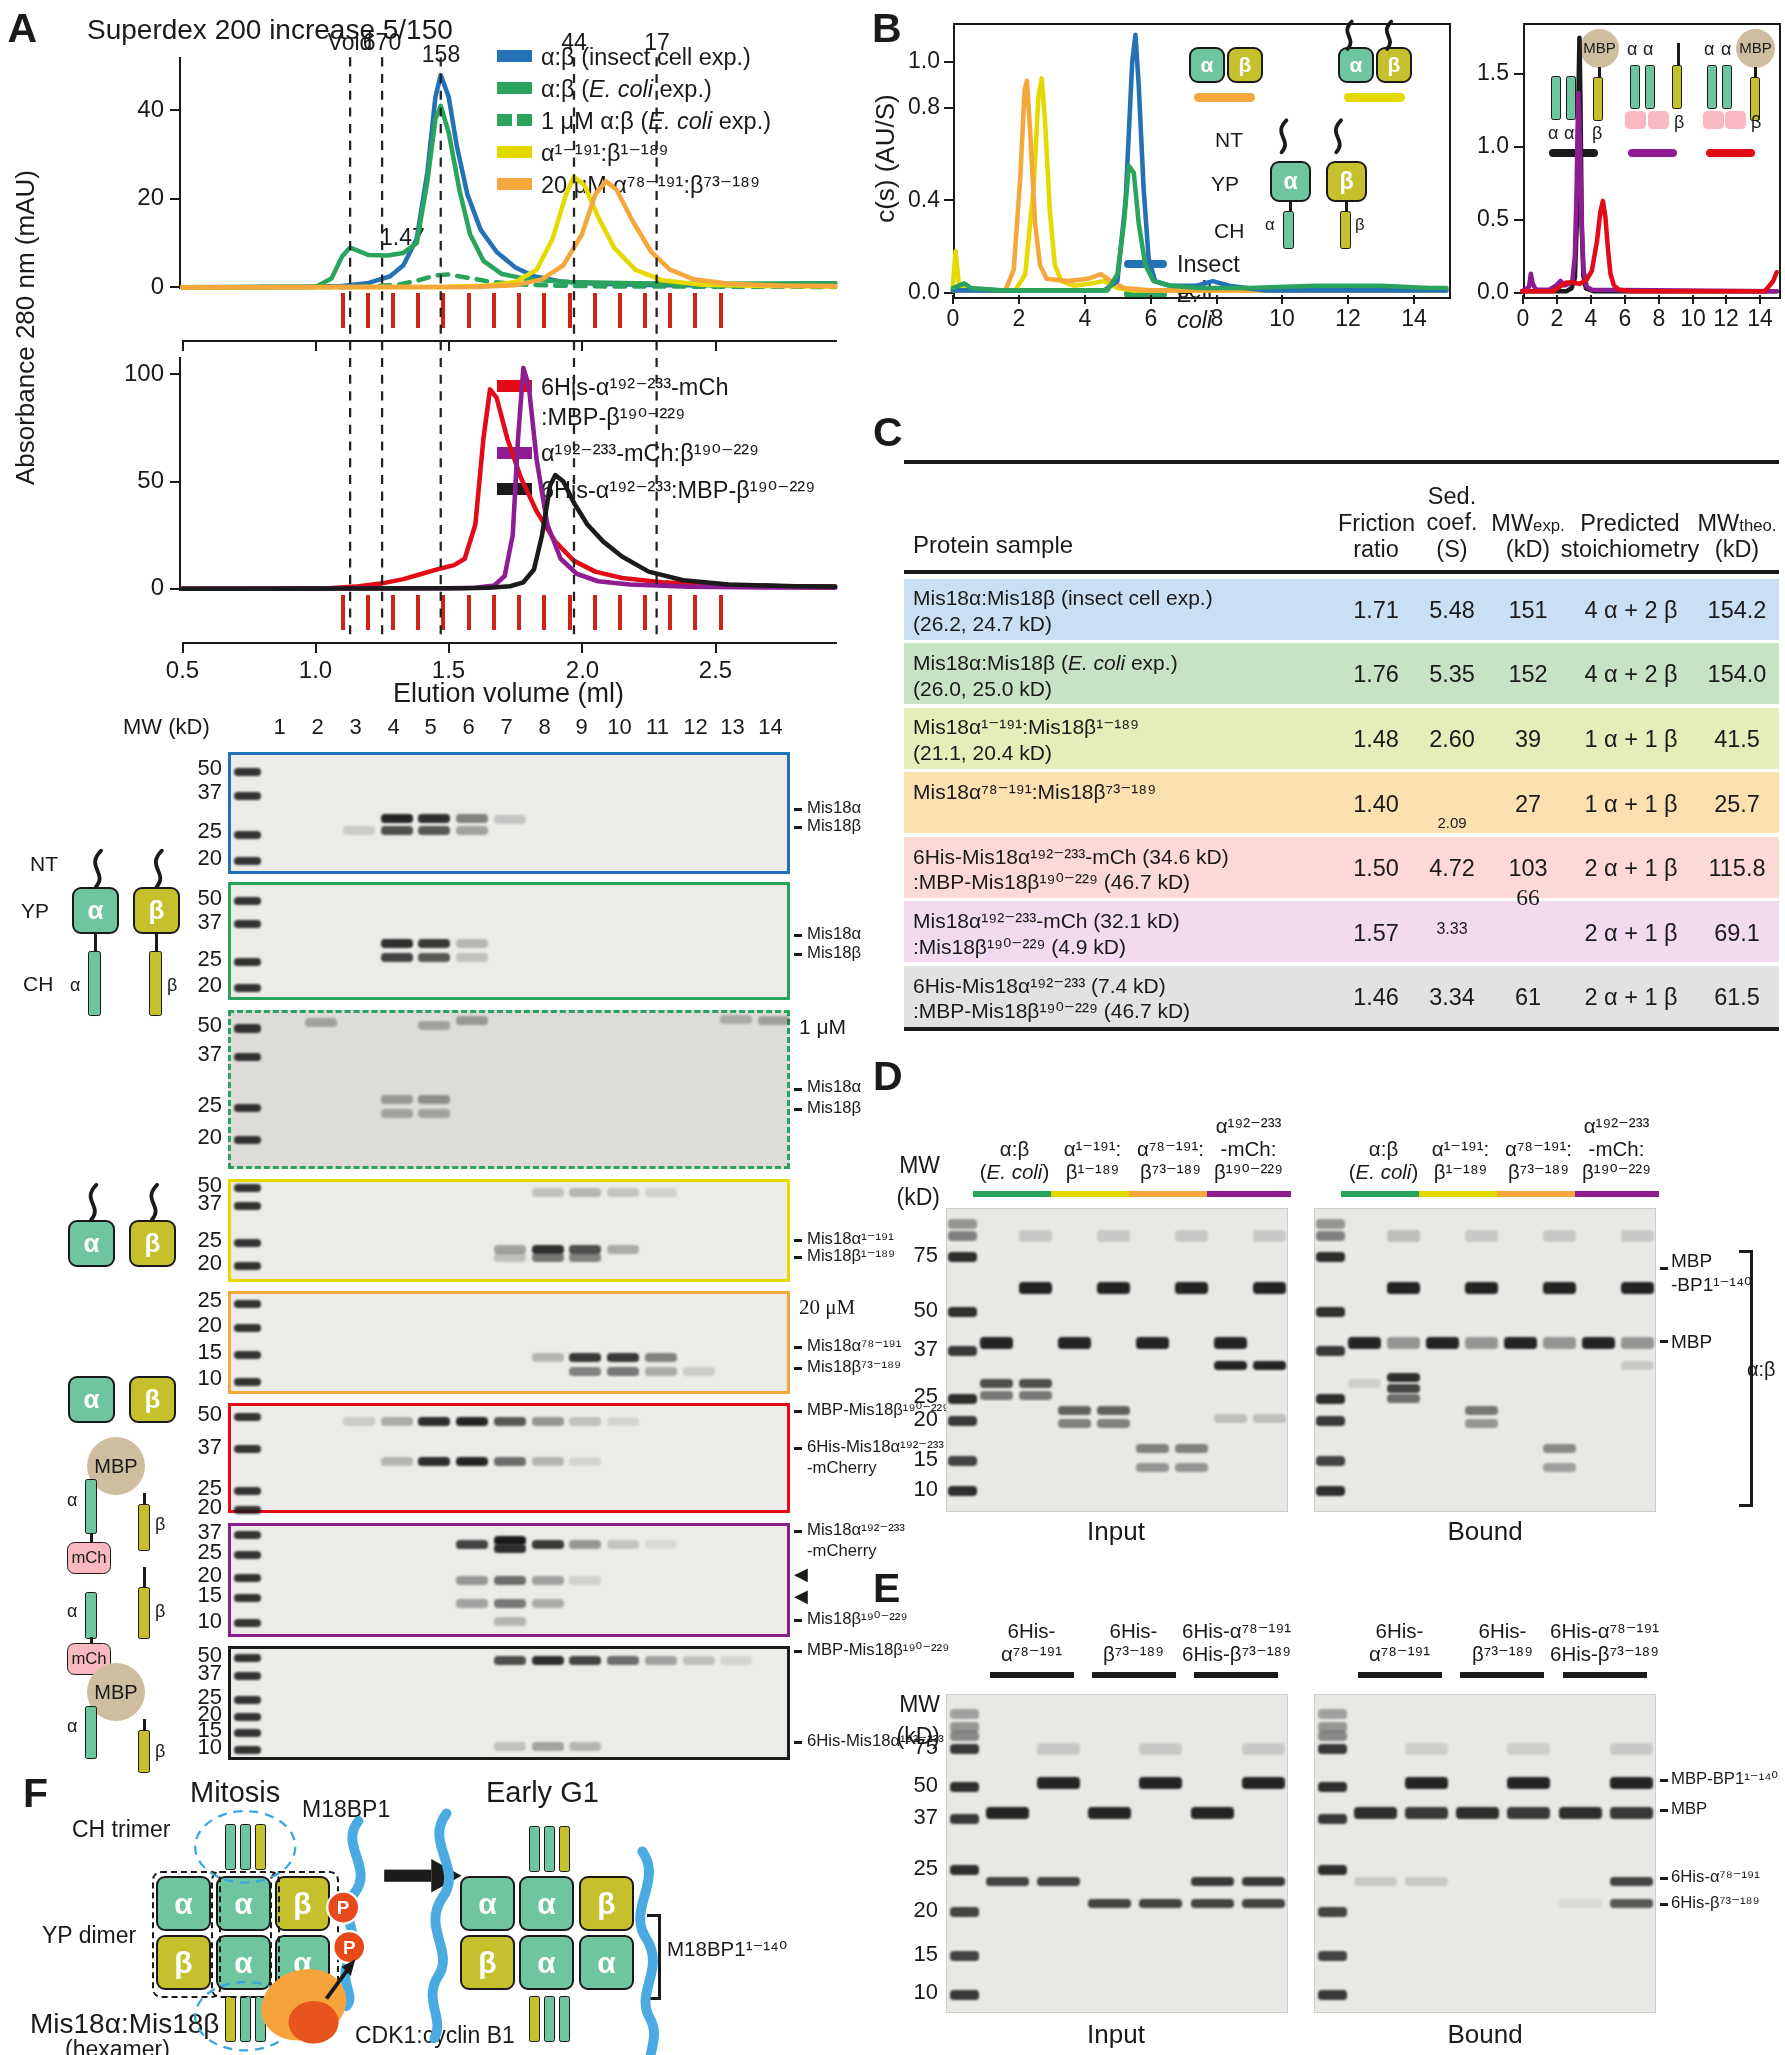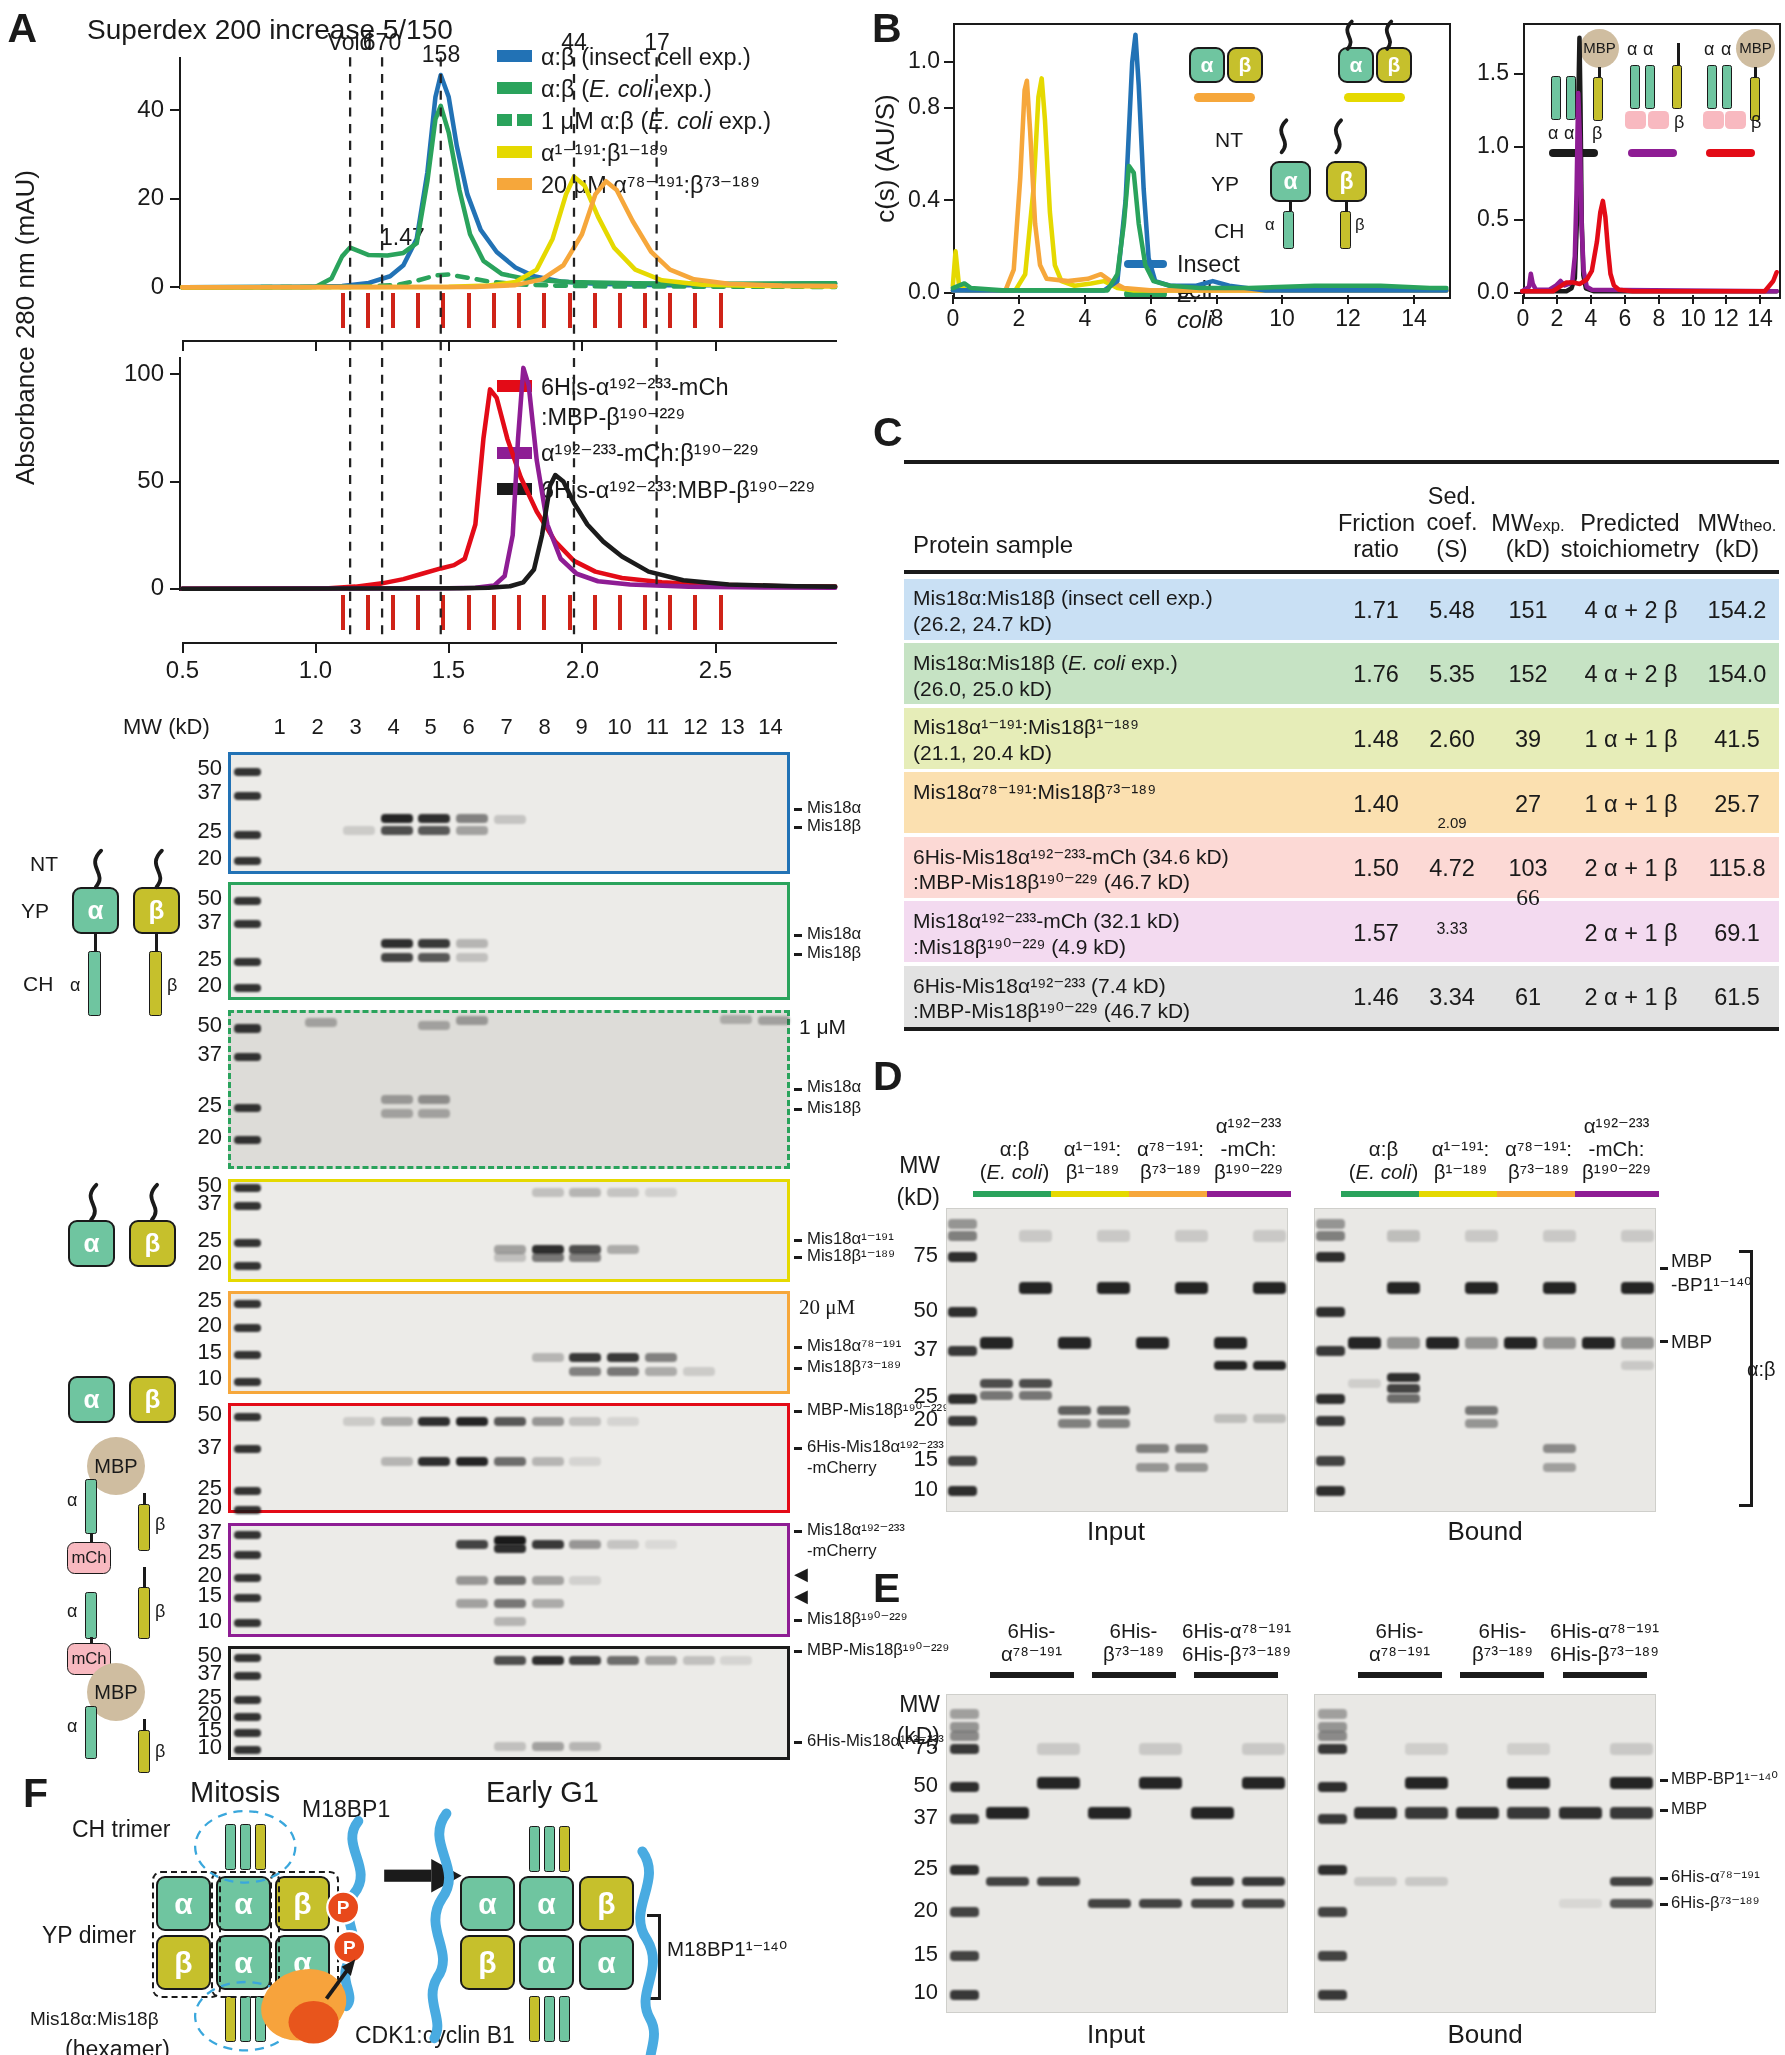--- a/index.html
+++ b/index.html
@@ -34,20 +34,21 @@
 
   <div class="abs t pl" style="left:7.6px;top:6px">A</div>
   <div class="abs t pl" style="left:872px;top:6px">B</div>
   <div class="abs t pl" style="left:873px;top:410px">C</div>
   <div class="abs t pl" style="left:873px;top:1054px">D</div>
   <div class="abs t pl" style="left:873px;top:1566px">E</div>
   <div class="abs t pl" style="left:23px;top:1771px">F</div>
 
   <div class="abs t" style="left:87px;top:13.7px;font-size:28px">Superdex 200 increase 5/150</div>
   <div class="abs t ctr" style="left:-217px;top:313px;width:486px;font-size:26px;transform:rotate(-90deg)">Absorbance 280 nm (mAU)</div>
+  <div class="abs t ctr" style="left:182px;top:678px;width:653px;font-size:27px">Elution volume (ml)</div>
   <div class="abs t" style="left:380px;top:225px;font-size:23px">1.47</div>
   <div class="abs t" style="left:123px;top:715px;font-size:22px">MW (kD)</div>
 
   <div class="abs t ctr" style="left:734px;top:144px;width:304px;font-size:26px;transform:rotate(-90deg)">c(s) (AU/S)</div>
 
   <div class="abs" style="left:1124px;top:251px">
     <div class="abs line" style="left:0;top:9px;width:43px;height:8.4px;border-radius:4.6px;background:#2272b5"></div>
     <span class="abs t" style="left:53px;top:0;font-size:23.5px">Insect cell</span>
     <div class="abs line" style="left:0;top:39px;width:43px;height:8.4px;border-radius:4.6px;background:#2aa35c"></div>
     <span class="abs t i" style="left:53px;top:30px;font-size:23.5px">E. coli</span>
@@ -101,21 +102,21 @@
   <div class="abs t" style="left:1671px;top:1800px;font-size:16.7px">MBP</div>
   <div class="abs line" style="left:1660px;top:1877px;width:8.4px;height:3px"></div>
   <div class="abs t" style="left:1671px;top:1868px;font-size:16.7px;white-space:nowrap">6His-α⁷⁸⁻¹⁹¹</div>
   <div class="abs line" style="left:1660px;top:1903px;width:8.4px;height:3px"></div>
   <div class="abs t" style="left:1671px;top:1894px;font-size:16.7px;white-space:nowrap">6His-β⁷³⁻¹⁸⁹</div>
 
   <div class="abs t" style="left:190px;top:1776px;font-size:29px">Mitosis</div>
   <div class="abs t" style="left:486px;top:1776px;font-size:29px">Early G1</div>
   <div class="abs t" style="left:72px;top:1817px;font-size:23px">CH trimer</div>
   <div class="abs t" style="left:42px;top:1923px;font-size:23px">YP dimer</div>
-  <div class="abs t" style="left:30px;top:2008px;font-size:19px">Mis18α:Mis18β</div>
+  <div class="abs t" style="left:30px;top:2008px;font-size:28px">Mis18α:Mis18β</div>
   <div class="abs t" style="left:65px;top:2037px;font-size:23px">(hexamer)</div>
   <div class="abs t" style="left:302px;top:1797px;font-size:23px">M18BP1</div>
   <div class="abs t" style="left:355px;top:2023px;font-size:23px">CDK1:cyclin B1</div>
   <div class="abs" style="left:647px;top:1914px;width:10.6px;height:80px;border-top:3px solid #1a1a1a;border-right:3px solid #1a1a1a;border-bottom:3px solid #1a1a1a"></div>
   <div class="abs t" style="left:667px;top:1938px;font-size:20.5px;white-space:nowrap">M18BP1¹⁻¹⁴⁰</div>
 
   <div class="abs box teal hex" style="left:156px;top:1876px">α</div>
   <div class="abs box teal hex" style="left:216px;top:1876px">α</div>
   <div class="abs box olive hex" style="left:275px;top:1876px">β</div>
   <div class="abs box olive hex" style="left:156px;top:1935px">β</div>

